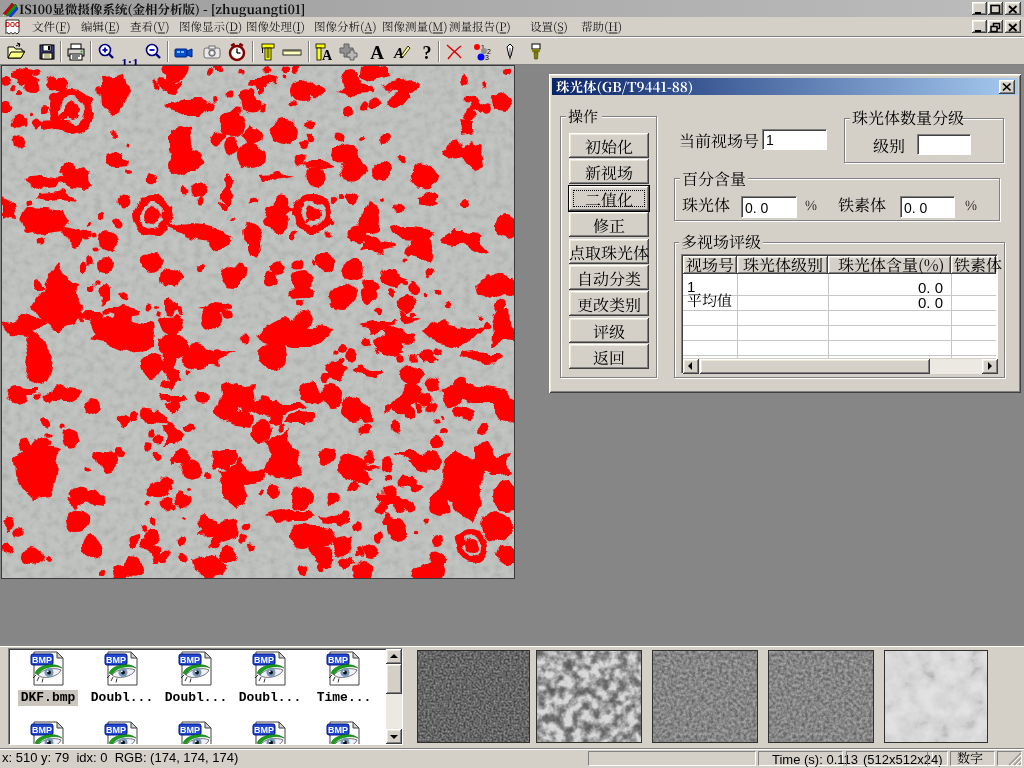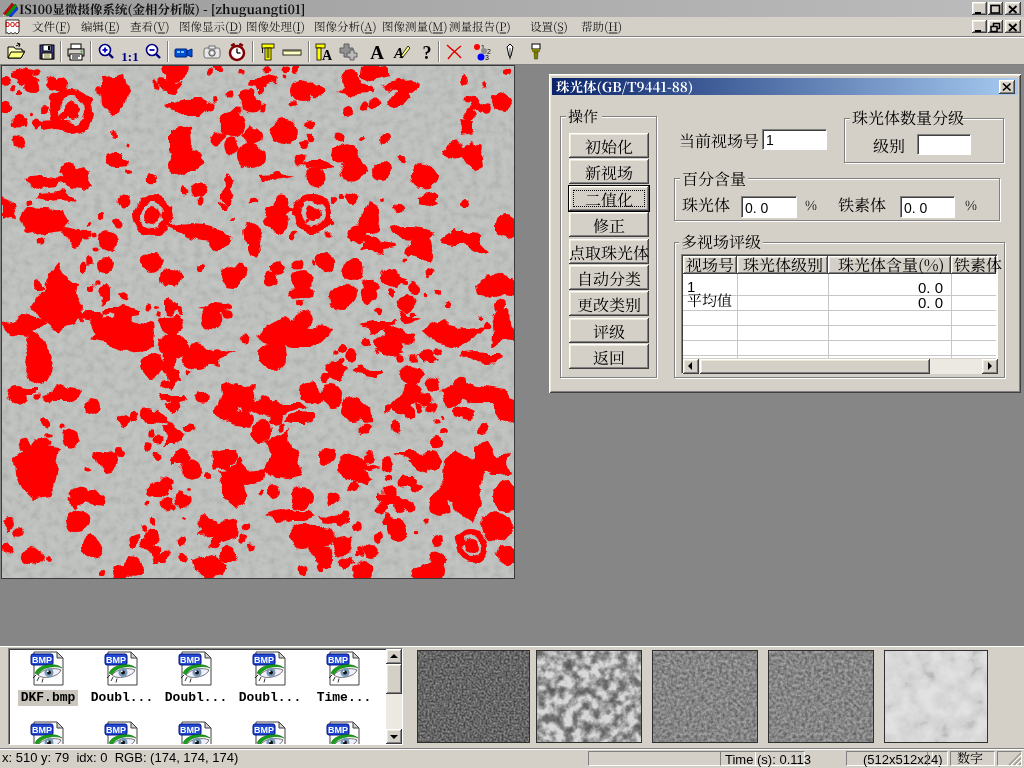--- a/index.html
+++ b/index.html
@@ -108,21 +108,21 @@
       <line x1="6" y1="16" x2="12" y2="16" stroke="#000"></line>
       <circle cx="15.5" cy="9.5" r="1" fill="#00c000"></circle>
     </svg></div>
 <div class="abs" style="left:90px;top:41px;width:2px;height:21px;border-left:1px solid #808080;border-right:1px solid #fff"></div>
 <div class="abs" style="left:96px;top:42px;width:20px;height:20px"><svg width="20" height="20" viewBox="0 0 20 20">
       <circle cx="9" cy="8" r="5.5" fill="#fff" stroke="#00007f" stroke-width="1.6"></circle>
       <line x1="13" y1="12" x2="17" y2="16" stroke="#00007f" stroke-width="2.4"></line>
       <line x1="6.5" y1="8" x2="11.5" y2="8" stroke="#0000c0" stroke-width="1.8"></line>
       <line x1="9" y1="5.5" x2="9" y2="10.5" stroke="#0000c0" stroke-width="1.8"></line>
     </svg></div>
-<div class="abs" style="left:120px;top:46px;width:20px;height:20px"><svg width="20" height="20" viewBox="0 0 20 20">
+<div class="abs" style="left:120px;top:52px;width:20px;height:20px"><svg width="20" height="20" viewBox="0 0 20 20">
       <text x="10" y="15" font-family="Liberation Serif" font-size="13" font-weight="bold" fill="#00007f" text-anchor="middle">1:1</text>
     </svg></div>
 <div class="abs" style="left:143px;top:42px;width:20px;height:20px"><svg width="20" height="20" viewBox="0 0 20 20">
       <circle cx="9" cy="8" r="5.5" fill="#fff" stroke="#00007f" stroke-width="1.6"></circle>
       <line x1="13" y1="12" x2="17" y2="16" stroke="#00007f" stroke-width="2.4"></line>
       <line x1="6.5" y1="8" x2="11.5" y2="8" stroke="#0000c0" stroke-width="1.8"></line>
     </svg></div>
 <div class="abs" style="left:167px;top:41px;width:2px;height:21px;border-left:1px solid #808080;border-right:1px solid #fff"></div>
 <div class="abs" style="left:173px;top:42px;width:20px;height:20px"><svg width="20" height="20" viewBox="0 0 20 20">
       <rect x="2" y="7" width="12" height="8" rx="1" fill="#0050d0" stroke="#002080"></rect>
@@ -1082,21 +1082,21 @@
   </svg>
 <svg class="abs" style="left:768px;top:650px;border:1px solid #303030" width="106" height="93">
     <rect width="106" height="93" fill="#909090" filter="url(#t3f)"></rect>
   </svg>
 <svg class="abs" style="left:884px;top:650px;border:1px solid #303030" width="104" height="93">
     <rect width="104" height="93" fill="#909090" filter="url(#t5f)"></rect>
   </svg>
 <div class="abs" style="left:0;top:748px;width:1024px;height:20px;background:#d4d0c8;border-top:1px solid #808080;box-shadow:0 1px 0 #fff inset"></div>
 <div class="abs" style="left:2px;top:750px;font:13px 'Liberation Sans';color:#000">x: 510 y: 79&nbsp;&nbsp;idx: 0&nbsp;&nbsp;RGB: (174, 174, 174)</div>
 <div class="abs seg" style="left:588px;top:751px;width:168px;height:15px;font:13px 'Liberation Sans';padding-left:4px;white-space:nowrap"></div>
-<div class="abs seg" style="left:720px;top:751px;width:85px;height:15px;font:13px 'Liberation Sans';padding-left:4px;white-space:nowrap">Time (s): 0.113</div>
+<div class="abs seg" style="left:758px;top:751px;width:85px;height:15px;font:13px 'Liberation Sans';padding-left:13px;white-space:nowrap">Time (s): 0.113</div>
 <div class="abs seg" style="left:846px;top:751px;width:87px;height:15px;font:13px 'Liberation Sans';padding-left:16px;white-space:nowrap">(512x512x24)</div>
 <div class="abs seg" style="left:927px;top:751px;width:21px;height:15px;font:13px 'Liberation Sans';padding-left:4px;white-space:nowrap"></div>
 <div class="abs seg" style="left:950px;top:751px;width:45px;height:15px;font:13px 'Liberation Sans';padding-left:4px;white-space:nowrap"></div>
 <div class="abs seg" style="left:997px;top:751px;width:25px;height:15px;font:13px 'Liberation Sans';padding-left:4px;white-space:nowrap"></div>
 <svg style="position:absolute;left:957px;top:763px;overflow:visible" width="2" height="2">
     <path d="M6.6 -10 5.4 -10.5C5.2 -9.8 4.9 -9 4.6 -8.5L4.8 -8.4C5.2 -8.8 5.7 -9.3 6.1 -9.8C6.4 -9.8 6.5 -9.9 6.6 -10ZM1.3 -10.4 1.1 -10.3C1.5 -9.9 1.9 -9.1 2 -8.6C2.7 -8 3.5 -9.5 1.3 -10.4ZM3.8 -4.5C4.1 -4.5 4.3 -4.6 4.3 -4.7L3.1 -5.1C3 -4.8 2.7 -4.4 2.5 -3.8H0.5L0.7 -3.4H2.3C1.9 -2.8 1.6 -2.2 1.3 -1.8C2.1 -1.7 3 -1.4 3.8 -0.9C3.1 -0.2 2 0.4 0.7 0.8L0.8 1C2.4 0.7 3.5 0.1 4.4 -0.7C4.8 -0.4 5.2 -0.1 5.4 0.1C6.1 0.4 6.4 -0.5 5 -1.2C5.5 -1.8 5.9 -2.5 6.2 -3.4C6.4 -3.4 6.6 -3.4 6.7 -3.5L5.8 -4.3L5.3 -3.8H3.4ZM5.3 -3.4C5.1 -2.7 4.8 -2.1 4.3 -1.5C3.8 -1.7 3.1 -1.9 2.2 -1.9C2.5 -2.4 2.9 -2.9 3.2 -3.4ZM9.5 -10.6 8.1 -10.9C7.8 -8.6 7.2 -6.2 6.4 -4.6L6.6 -4.5C7 -5 7.4 -5.6 7.7 -6.3C8 -4.9 8.3 -3.5 8.9 -2.3C8.1 -1.1 7 -0.1 5.4 0.8L5.5 1C7.2 0.3 8.4 -0.6 9.3 -1.6C9.9 -0.6 10.7 0.3 11.8 1C11.9 0.6 12.2 0.4 12.6 0.4L12.6 0.3C11.4 -0.4 10.5 -1.2 9.8 -2.2C10.7 -3.7 11.2 -5.5 11.4 -7.6H12.3C12.5 -7.6 12.6 -7.6 12.7 -7.8C12.2 -8.2 11.6 -8.7 11.6 -8.7L10.9 -8H8.4C8.6 -8.7 8.9 -9.5 9 -10.3C9.3 -10.3 9.5 -10.4 9.5 -10.6ZM8.2 -7.6H10.5C10.3 -5.8 10 -4.3 9.3 -3C8.7 -4.1 8.2 -5.4 7.9 -6.8ZM6.2 -8.9 5.6 -8.2H4.1V-10.4C4.4 -10.5 4.6 -10.6 4.6 -10.8L3.3 -10.9V-8.2L0.6 -8.2L0.7 -7.8H2.9C2.4 -6.8 1.5 -5.8 0.5 -5.1L0.6 -4.8C1.7 -5.4 2.6 -6.1 3.3 -6.9V-5.1H3.5C3.8 -5.1 4.1 -5.3 4.1 -5.4V-7.3C4.7 -6.8 5.4 -6.1 5.7 -5.5C6.6 -5 7 -6.7 4.1 -7.6V-7.8H6.8C7 -7.8 7.1 -7.9 7.2 -8C6.8 -8.4 6.2 -8.9 6.2 -8.9Z M18.7 -10.9 18.6 -10.8C19 -10.4 19.5 -9.7 19.6 -9.1C20.4 -8.4 21.3 -10.3 18.7 -10.9ZM15.2 -9.5 15 -9.5C15 -8.7 14.5 -7.9 14 -7.6C13.7 -7.5 13.5 -7.2 13.7 -6.9C13.8 -6.6 14.3 -6.6 14.7 -6.8C15 -7.1 15.4 -7.6 15.4 -8.5H23.9C23.7 -8 23.4 -7.4 23.2 -6.9L23.4 -6.9C23.9 -7.2 24.6 -7.9 25 -8.3C25.2 -8.3 25.4 -8.3 25.5 -8.4L24.4 -9.4L23.9 -8.9H15.3C15.3 -9.1 15.3 -9.3 15.2 -9.5ZM24.2 -4.5 23.6 -3.7H19.9V-4.9C20.2 -4.9 20.3 -5 20.4 -5.2C21.2 -5.6 22.1 -6.1 22.7 -6.5C23 -6.5 23.1 -6.5 23.2 -6.6L22.2 -7.6L21.6 -7H15.8L15.9 -6.6H21.4C21 -6.1 20.5 -5.6 20 -5.3L19.1 -5.3V-3.7H13.6L13.7 -3.3H19.1V-0.3C19.1 -0.1 19 -0 18.7 -0C18.4 -0 16.8 -0.1 16.8 -0.1V0.1C17.5 0.2 17.9 0.2 18.1 0.4C18.3 0.5 18.4 0.8 18.4 1C19.8 0.9 19.9 0.5 19.9 -0.2V-3.3H25.1C25.2 -3.3 25.4 -3.4 25.4 -3.5C24.9 -4 24.2 -4.5 24.2 -4.5Z" fill="#000"></path>
   </svg>
 <svg class="abs" style="left:1008px;top:752px" width="14" height="14" viewBox="0 0 14 14">
 <path d="M13 1 L1 13 M13 6 L6 13 M13 11 L11 13" stroke="#9a968e" stroke-width="1.4"></path>
 <path d="M14 2 L2 14 M14 7 L7 14 M14 12 L12 14" stroke="#fff" stroke-width="1"></path>

